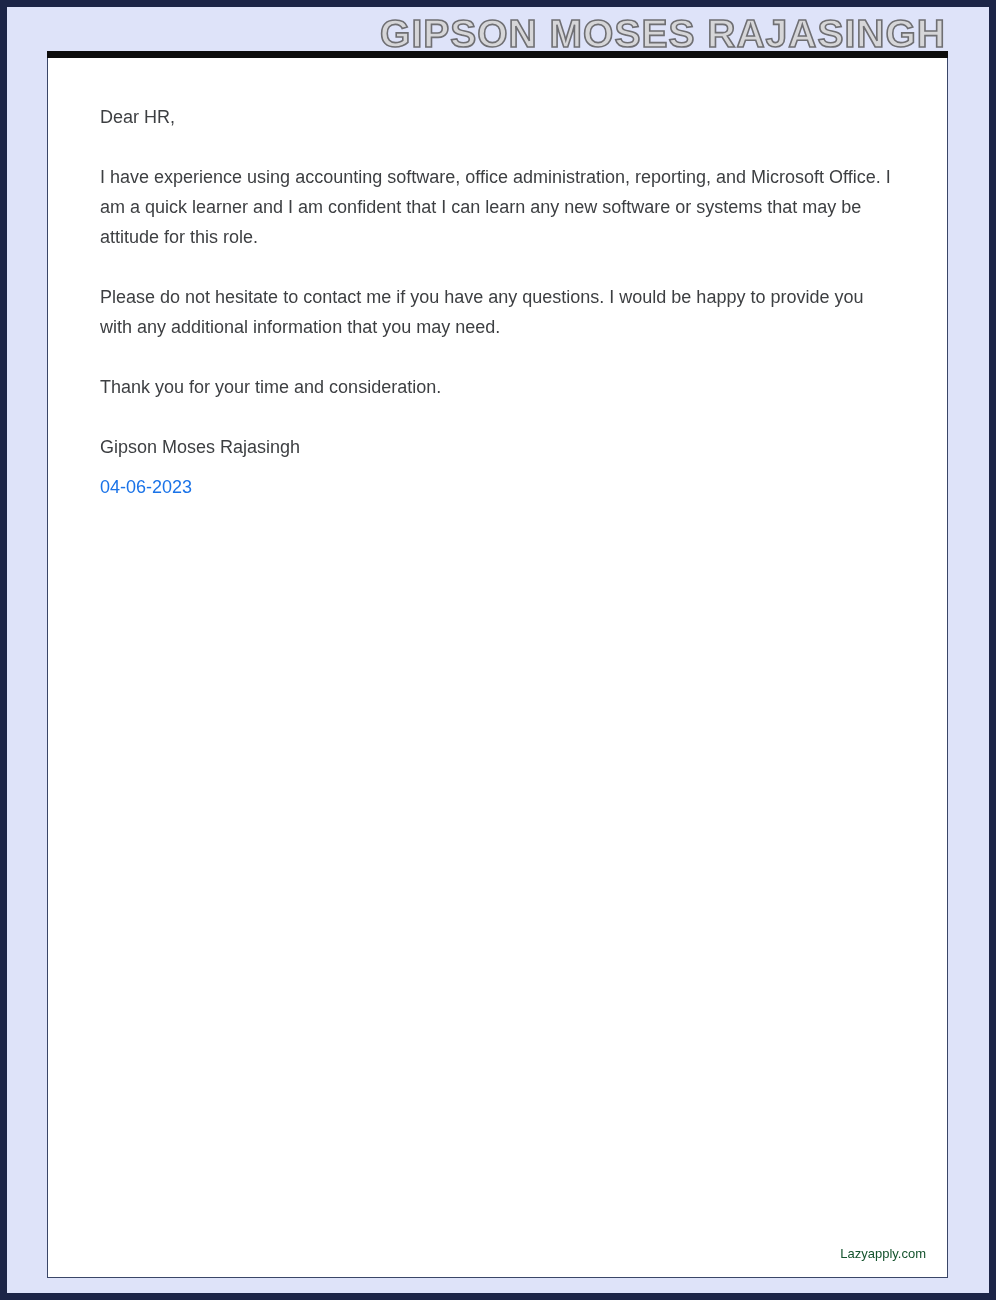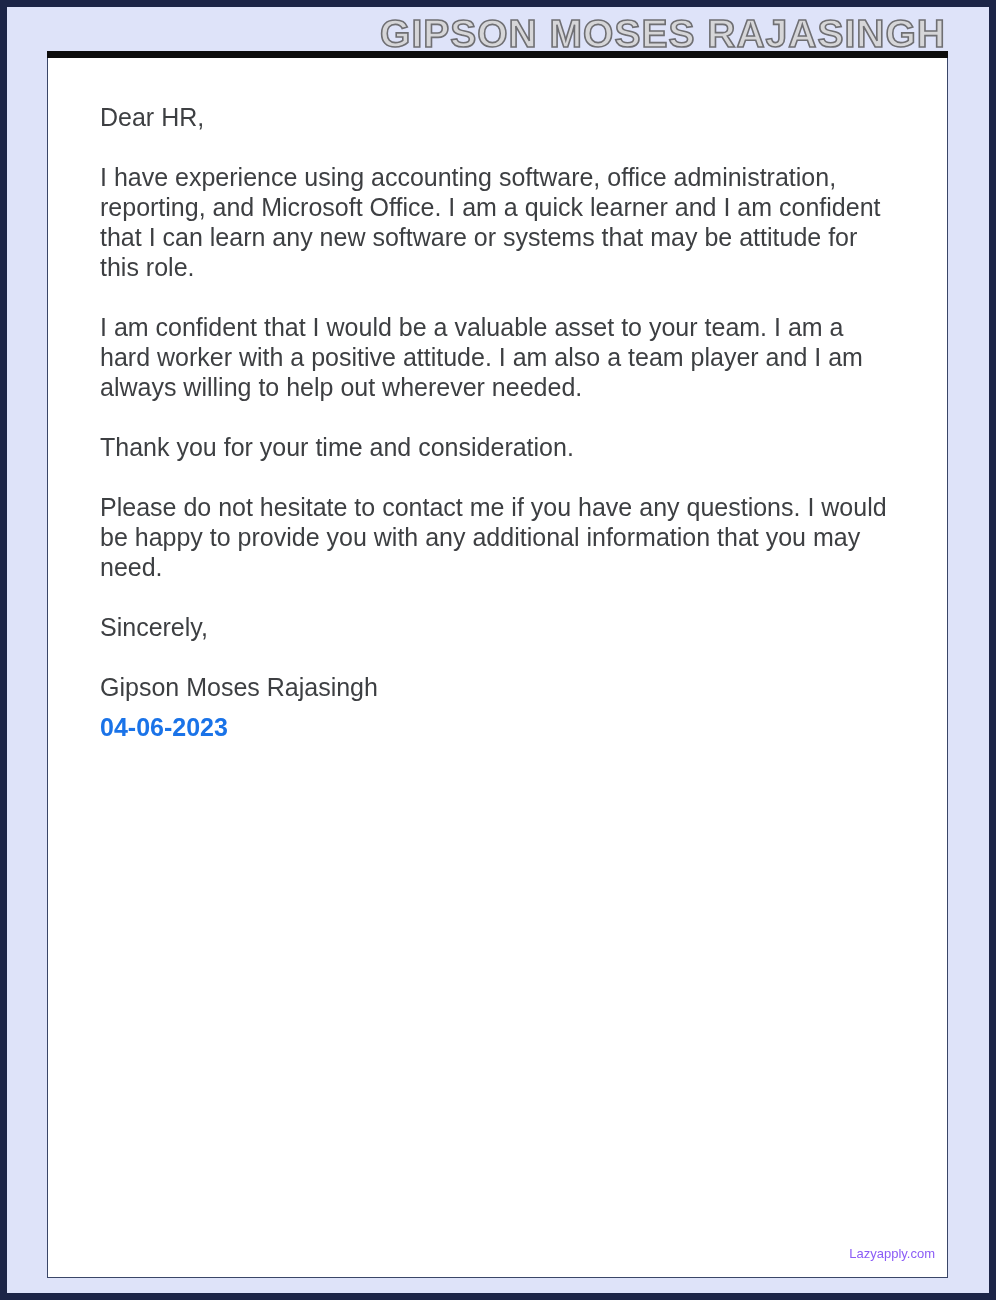--- a/index.html
+++ b/index.html
@@ -45,62 +45,59 @@
     top: 58px;
     width: 901px;
     height: 1220px;
     background: #ffffff;
     border: 1px solid #3a4668;
     border-top: none;
     padding: 44px 56px 0 52px;
   }
   .letter-page p {
     margin: 0 0 30px 0;
-    font-size: 25px;
+    font-size: 18px;
     line-height: 30px;
     color: var(--text, #3d3f42);
   }
   .letter-page p.signature {
     margin-bottom: 10px;
   }
   .letter-page p.date {
     color: var(--accent-date, #1a73e8);
-    font-weight: bold;
   }
   .watermark {
     position: absolute;
-    right: 12px;
+    right: 21px;
     bottom: 16px;
     font-size: 13px;
-    color: #8b5cf6;
+    color: #14532d;
   }
 </style>
 </head>
 <body>
 
 <div class="screen">
 
   <div class="header-name">GIPSON MOSES RAJASINGH</div>
 
   <div class="top-bar"></div>
 
   <div class="letter-page">
     <p>Dear HR,</p>
 
 
     <p>I have experience using accounting software, office administration, reporting, and Microsoft Office. I am a quick learner and I am confident that I can learn any new software or systems that may be attitude for this role.</p>
 
 
-    <p>I am confident that I would be a valuable asset to your team. I am a hard worker with a positive attitude. I am also a team player and I am always willing to help out wherever needed.</p>
+
+    <p>Please do not hesitate to contact me if you have any questions. I would be happy to provide you with any additional information that you may need.</p>
 
     <p>Thank you for your time and consideration.</p>
 
-    <p>Please do not hesitate to contact me if you have any questions. I would be happy to provide you with any additional information that you may need.</p>
-
-    <p>Sincerely,</p>
 
     <p class="signature">Gipson Moses Rajasingh</p>
 
     <p class="date">04-06-2023</p>
 
     <div class="watermark">Lazyapply.com</div>
   </div>
 
 </div>
 

